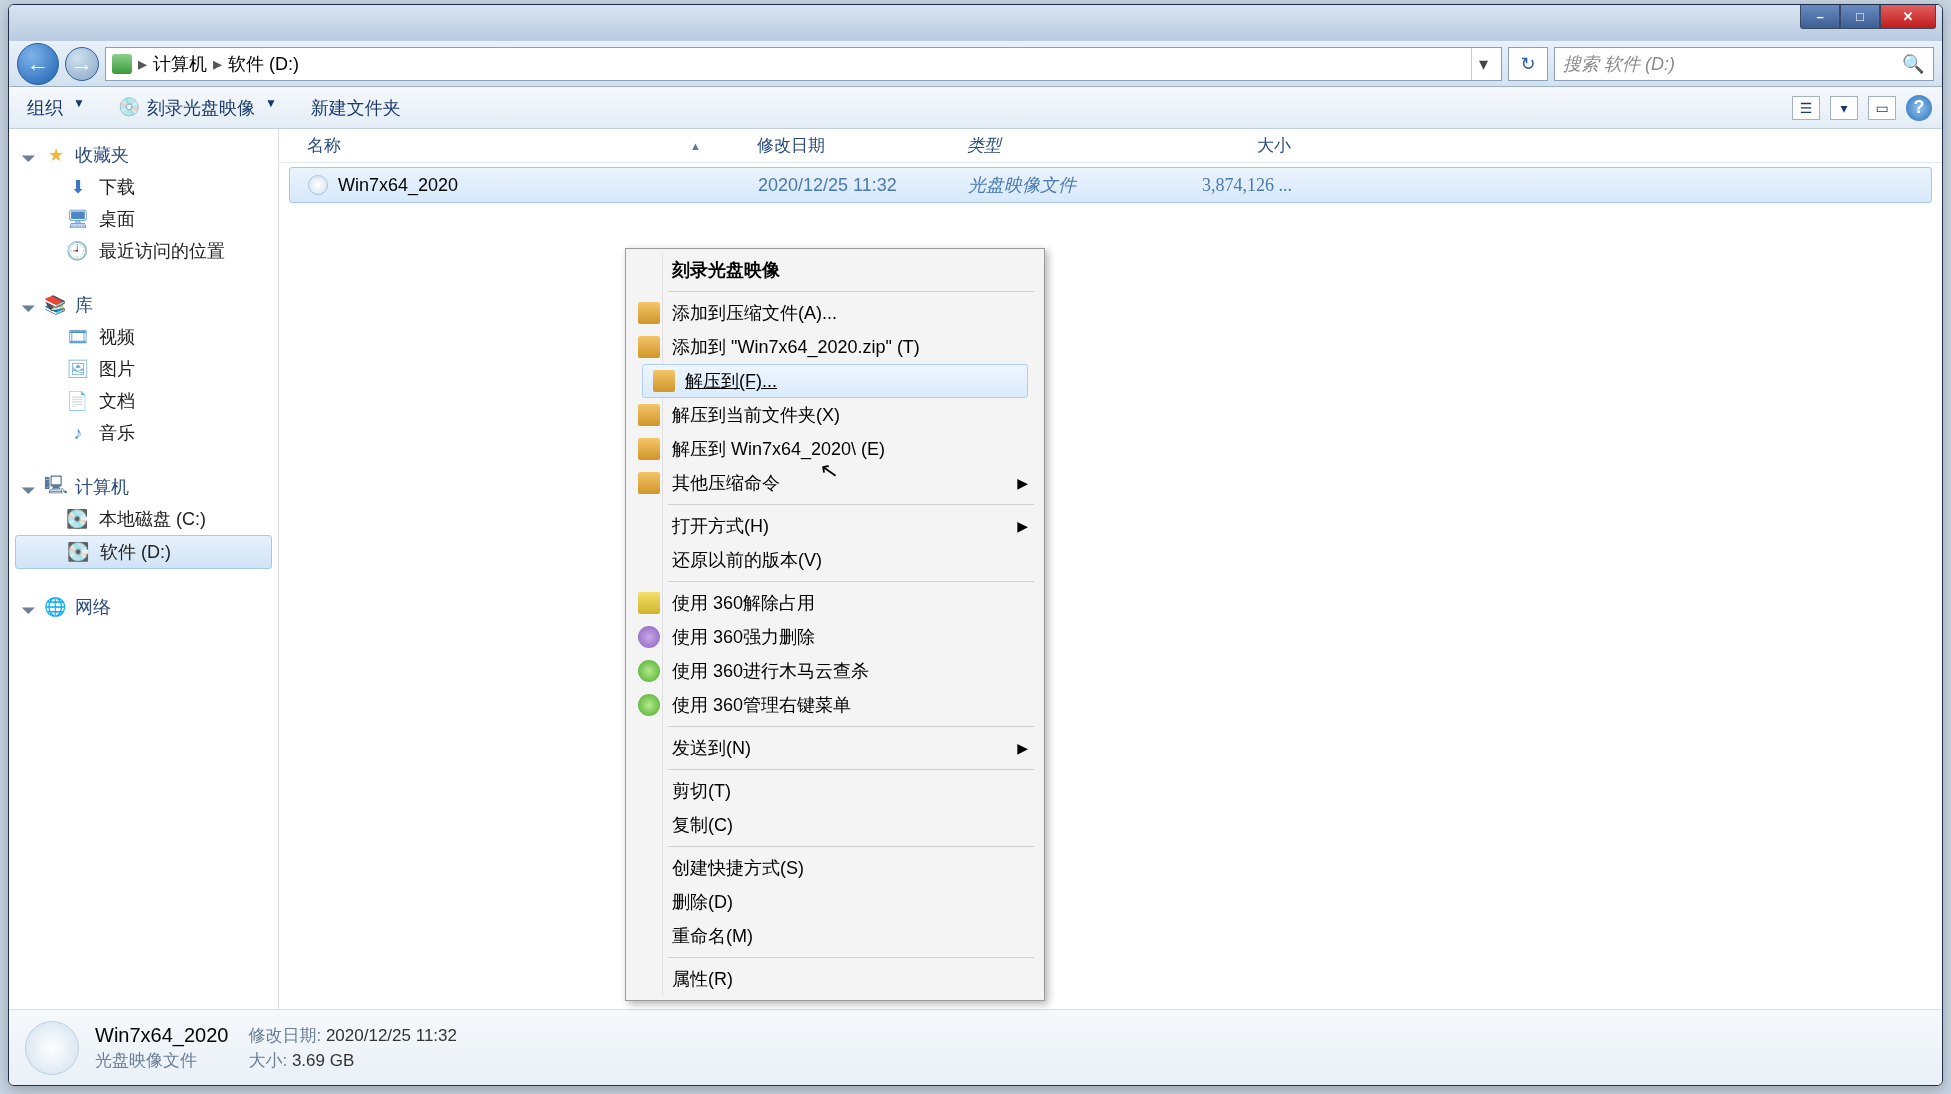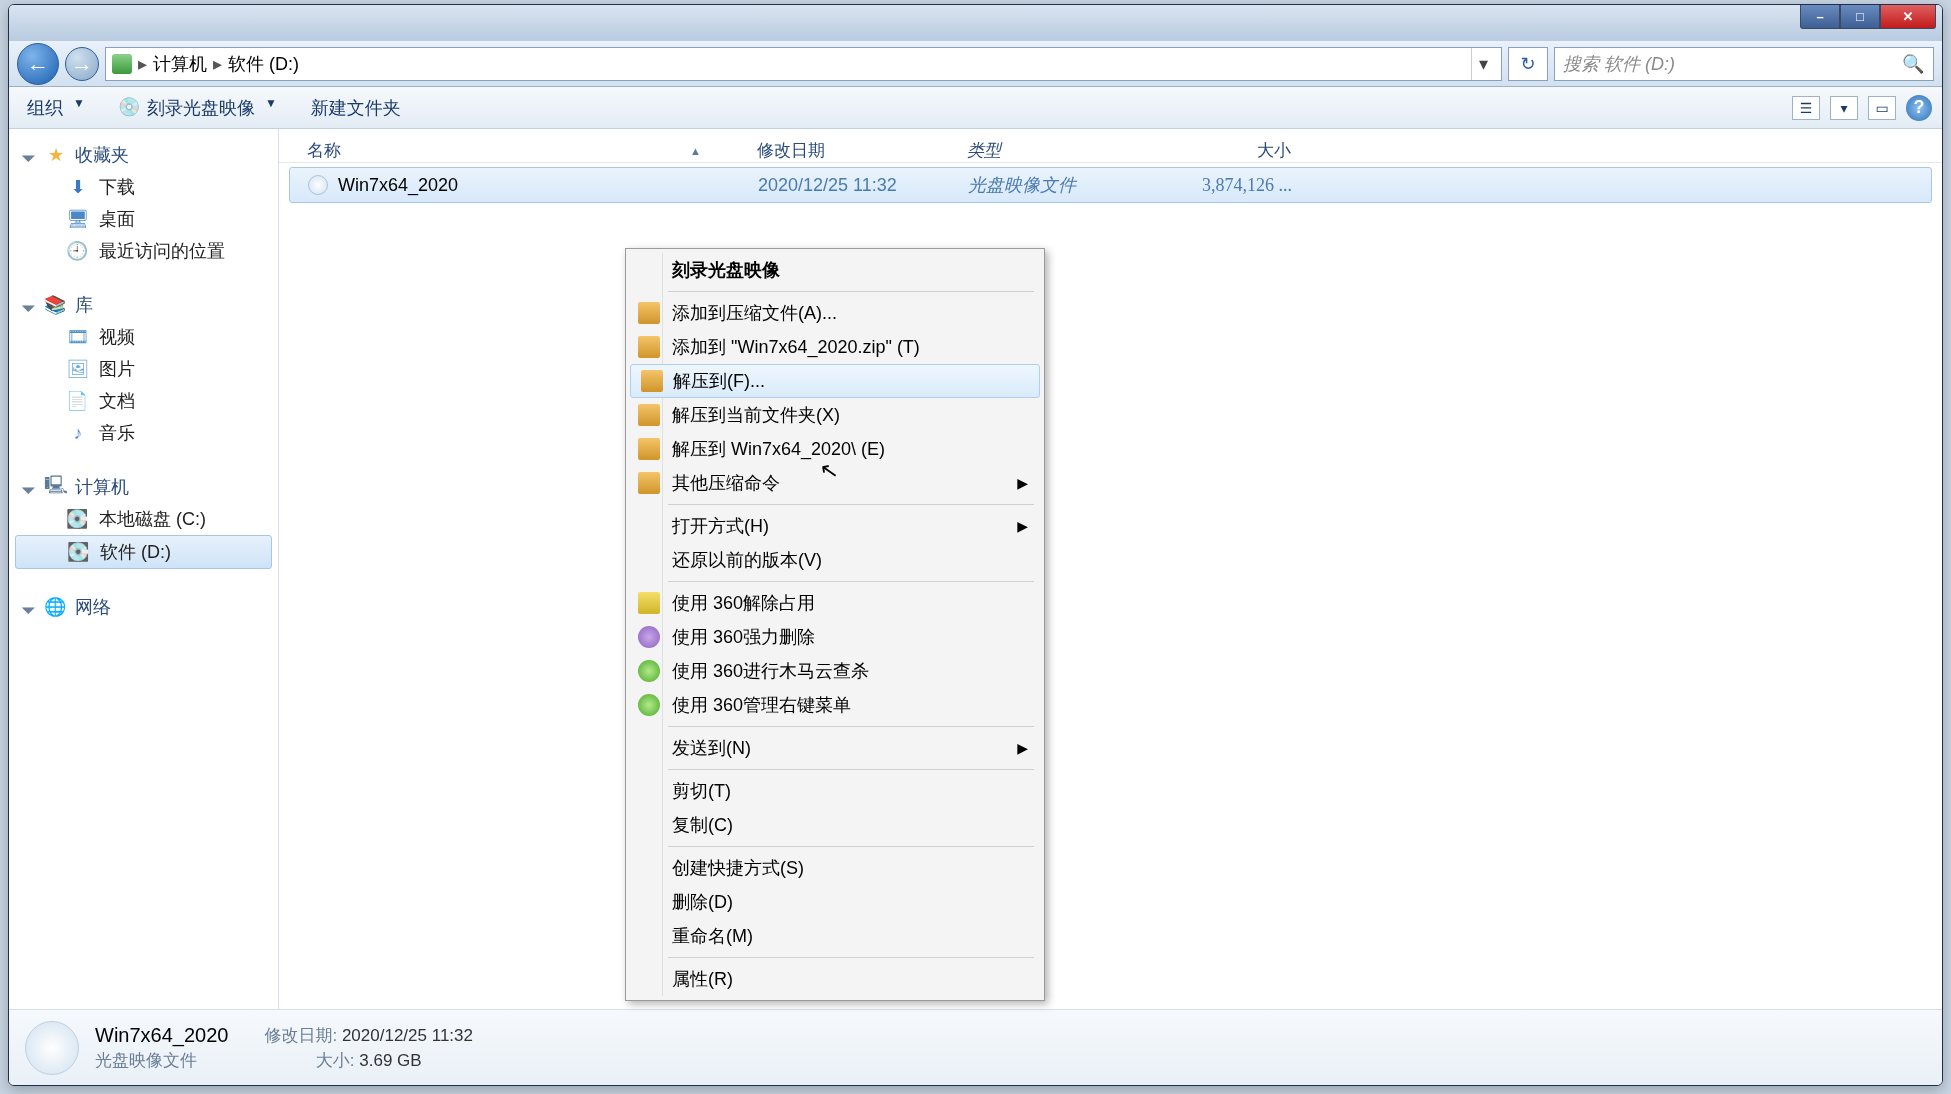--- a/index.html
+++ b/index.html
@@ -92,21 +92,21 @@
 .side-item { display:flex; align-items:center; gap:10px; padding: 4px 12px 4px 58px; color:#222;}
 .side-item.selected { background: linear-gradient(to bottom,#e7f1fb,#cfe3f7); border:1px solid #a7c7ea; border-radius:3px; margin: 0 6px; padding-left:52px;}
 .ico { width:22px; height:22px; display:inline-flex; align-items:center; justify-content:center; font-size:18px;}
 .ico.star{color:#f3b63b;} .ico.dl{color:#3b78c4;} .ico.desk{color:#4a88c8;} .ico.recent{color:#7a8fa5;}
 .ico.lib{color:#d9a64a;} .ico.vid{color:#4a90c2;} .ico.pic{color:#6aa9d8;} .ico.doc{color:#8aa0ba;} .ico.mus{color:#4a90d8;}
 .ico.comp{color:#5a7a9a;} .ico.disk{color:#8a9aaa;} .ico.sw{color:#3a9a3a;} .ico.net{color:#4a88c8;}
 
 
 .content { flex:1; display:flex; flex-direction:column; }
 .col-headers {
-  height: 34px; border-bottom:1px solid #e2e8ef; display:flex; align-items:flex-end;
+  height: 34px; border-bottom:1px solid #e2e8ef; display:flex; align-items:center;
   font-size:17px; color:#2a4b7c; padding-left: 20px;
 }
 .col { padding: 0 8px; }
 .col.name{width:450px; display:flex; align-items:center;} .col.date{width:210px;} .col.type{width:210px;font-style:italic;} .col.size{width:130px; text-align:right;font-family:Liberation Serif, serif;}
 .sort-ind { margin-left:auto; margin-right:40px; font-size:11px; color:#5a7a9a;}
 .file-row {
   display:flex; align-items:center; height:36px; margin: 4px 10px 0 10px; padding-left:10px;
   background: linear-gradient(to bottom,#eaf3fc,#d7e9fa);
   border:1px solid #a7c7ea; border-radius:3px; font-size:18px;
 }
@@ -116,32 +116,32 @@
 
 
 .details-pane {
   height: 76px; border-top:1px solid #d7e0ea; background:linear-gradient(to bottom,#f6f9fc,#e9f0f7);
   display:flex; align-items:center; padding: 6px 16px; gap:16px; font-size:17px;
 }
 .details-ico { width:54px;height:54px;border:1px solid #bcd0e2;border-radius:50%;background:radial-gradient(circle,#fff,#cfe0ef);}
 .details-text { display:flex; flex-direction:column; gap:2px;}
 .details-title { font-size:20px; color:#000;}
 .details-sub { color:#6a7f95;}
-.details-props { display:flex; flex-direction:column; gap:2px; color:#6a7f95; margin-left:20px;text-align:center;}
+.details-props { display:flex; flex-direction:column; gap:2px; color:#6a7f95; margin-left:4px;}
 .details-props span b{color:#333; font-weight:normal;}
 
 
 .context-menu {
   position:absolute; left:625px; top:248px; width:420px;
   background:#f4f4f4; border:1px solid #9a9a9a; box-shadow: 3px 3px 8px rgba(0,0,0,0.3);
   padding: 4px 2px; font-size:18px;
 }
 .cm-item { display:flex; align-items:center; height:34px; padding: 0 14px 0 44px; position:relative; }
 .cm-item.bold { font-weight:bold; }
-.cm-item.hover { background: linear-gradient(to bottom,#eef6fe,#d9ebfb); border:1px solid #aecff2; border-radius:3px; margin:0 2px; padding-left:42px;}
+.cm-item.hover { background: linear-gradient(to bottom,#eef6fe,#d9ebfb); border:1px solid #aecff2; border-radius:3px; margin:0 14px; padding-left:42px;text-decoration:underline;}
 .cm-item .cm-ico { position:absolute; left:10px; width:22px; height:22px; display:flex;align-items:center;justify-content:center;}
 .cm-item .arrow { margin-left:auto; font-size:14px;}
 .cm-sep { height:1px; background:#d0d0d0; margin: 4px 8px 4px 40px;}
 .cm-icoline { position:absolute; left:36px; top:4px; bottom:4px; width:1px; background:#e0e0e0;}
 .cm-ico.zip{background:linear-gradient(#f4c56a,#d0952a);border-radius:2px;}
 .cm-ico.unlock{background:linear-gradient(#f4e06a,#d0b52a);border-radius:2px;}
 .cm-ico.del{background:radial-gradient(circle,#c9a8e8,#8a5fc0);border-radius:50%;}
 .cm-ico.scan{background:radial-gradient(circle,#b4ea8a,#4aa82a);border-radius:50%;}
 .cm-ico.menu{background:radial-gradient(circle,#b4ea8a,#4aa82a);border-radius:50%;}
 

